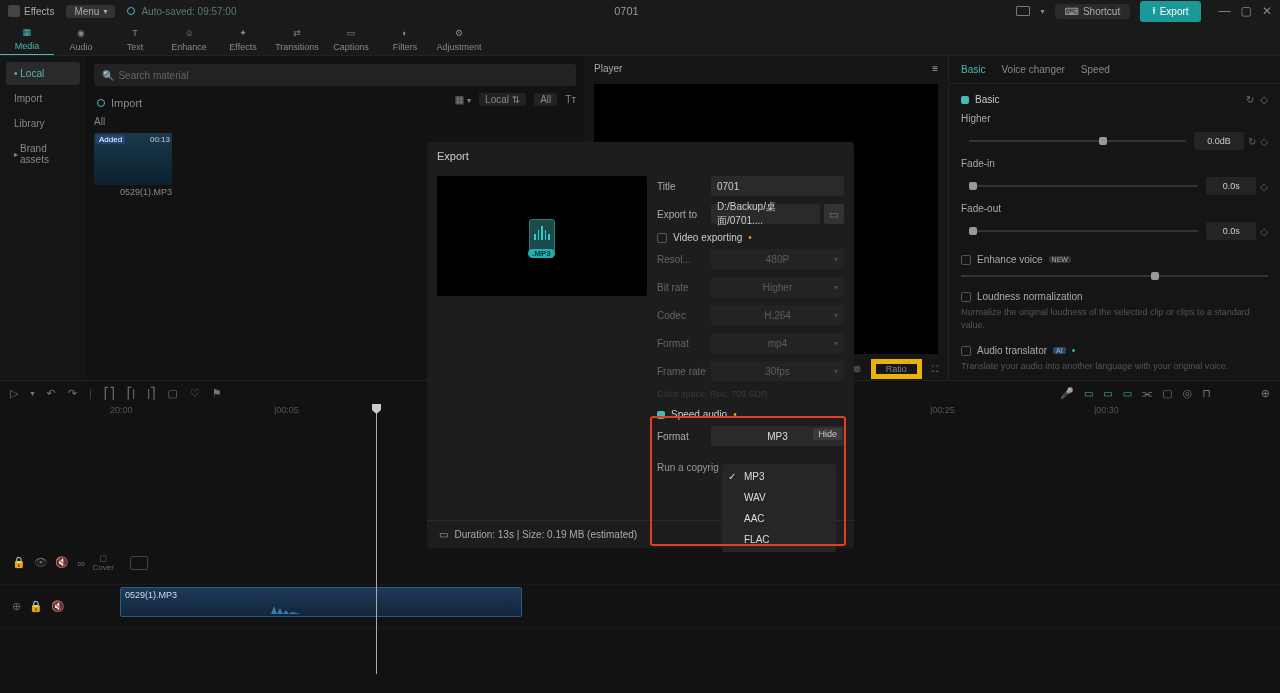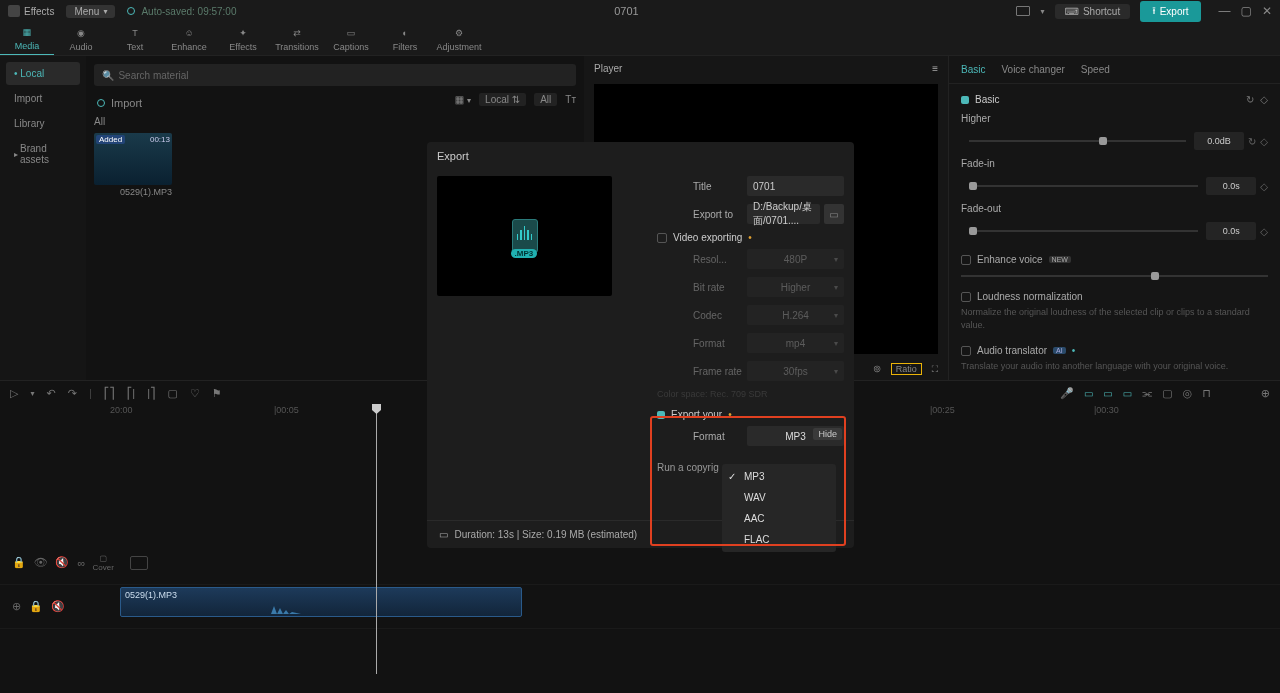--- a/index.html
+++ b/index.html
@@ -47,21 +47,21 @@
 .thumb-img { width: 78px; height: 52px; background: linear-gradient(180deg, #1a3a4a, #0a2030); border-radius: 2px; position: relative; }
 .thumb-badge { position: absolute; top: 2px; left: 2px; background: #247; color: #fff; font-size: 8px; padding: 0 3px; border-radius: 2px;}
 .thumb-dur { position: absolute; top: 2px; right: 2px; color: #cce; font-size: 8px; }
 .thumb-name { font-size: 9px; color: #888; margin-top: 2px; }
 
 
 .player { width: 364px; background: #161616; display: flex; flex-direction: column; }
 .player-hdr { height: 24px; display: flex; align-items: center; justify-content: space-between; padding: 0 10px; font-size: 10px; color: #aaa;}
 .player-canvas { flex: 1; margin: 4px 10px; background: #000; }
 .player-ctrls { height: 22px; display: flex; justify-content: flex-end; align-items: center; gap: 10px; padding: 0 10px; font-size: 9px;}
-.ratio-box { border: 1px solid #eab308; padding: 0 4px; font-size: 9px;}
+.ratio-box { border: 5px solid #eab308; padding: 0 10px; font-size: 9px;}
 
 
 .inspector { width: 332px; background: #151515; border-left: 1px solid #222; padding: 0; font-size: 10px; }
 .insp-tabs { display: flex; gap: 16px; padding: 8px 12px; border-bottom: 1px solid #222;}
 .insp-tab { color: #888; }
 .insp-tab.active { color: #4cb8b8; }
 .insp-body { padding: 10px 12px; }
 .insp-section { margin-bottom: 14px; }
 .insp-title { display: flex; align-items: center; gap: 6px; font-weight: 500; color: #ccc; margin-bottom: 8px;}
 .insp-title-dot { width: 8px; height: 8px; background: #4cb8b8; border-radius: 2px; }
@@ -93,26 +93,26 @@
 .cover-btn { width: 20px; display: flex; flex-direction: column; align-items: center; font-size: 8px;}
 .tl-clip { position: absolute; left: 120px; top: 166px; width: 402px; height: 30px; background: linear-gradient(180deg, #1d3a5a, #12253a); border: 1px solid #2a5a8a; border-radius: 2px;}
 .tl-clip-label { font-size: 9px; color: #cde; padding: 2px 4px;}
 .tl-clip-wave { position:absolute; bottom:2px; left:150px; width:30px; height:10px; }
 
 
 .modal { position: absolute; left: 427px; top: 142px; width: 427px; height: 406px; background: #1d1d1d; border-radius: 4px; display: flex; flex-direction: column; z-index: 100;}
 .modal-title { padding: 8px 10px; color: #ccc; font-size: 11px; font-weight: 500;}
 .modal-body { flex: 1; display: flex; padding: 6px 10px; gap: 10px;}
 .modal-preview { width: 210px; }
-.preview-box { width: 175px; height: 120px; background: #000; border-radius: 2px; display: flex; align-items: center; justify-content: center; position: relative;}
+.preview-box { width: 210px; height: 120px; background: #000; border-radius: 2px; display: flex; align-items: center; justify-content: center; position: relative;}
 .mp3-badge { width: 26px; height: 34px; background: #1a4a4a; border: 1px solid #2a7a7a; border-radius: 3px; position: relative;}
 .mp3-label-pill { position:absolute; bottom:-6px; left:-2px; background:#20b0b0; color:#033; font-size:8px; padding:0 4px; border-radius: 6px; font-weight:600;}
 .modal-form { flex: 1; font-size: 10px;}
 .form-row { display: flex; align-items: center; margin-bottom: 8px;}
-.form-label { width: 54px; color: #aaa; margin-left: 36px;}
+.form-label { width: 54px; color: #aaa;}
 .form-input { flex:1; height: 20px; background: #2a2a2a; color: #ccc; padding: 0 6px; border-radius: 2px; display: flex; align-items: center;}
 .form-browse { width: 20px; height: 20px; background: #333; margin-left: 4px; border-radius: 2px; display:flex; align-items:center; justify-content:center;}
 .section-hdr { display: flex; align-items: center; gap: 6px; margin: 6px 0; color: #ccc; font-weight: 500;}
 .select-box { flex:1; height:20px; background:#2a2a2a; color:#999; display:flex; align-items:center; justify-content:center; position:relative; border-radius:2px; font-size: 10px;}
 .select-chevron { position:absolute; right:6px; color:#777;}
 .disabled { opacity: 0.5;}
 .hide-tag { position:absolute; right:2px; top: 2px; background:#3a3a3a; color:#ccc; font-size:9px; padding: 1px 5px; border-radius:2px;}
 .modal-footer { height: 28px; display: flex; align-items: center; padding: 0 12px; color: #aaa; font-size: 10px; border-top: 1px solid #2a2a2a; gap:6px;}
 
 
@@ -468,21 +468,21 @@
           <span class="form-label">Frame rate</span>
           <div class="select-box">
             <span>30fps</span>
             <span class="select-chevron chev">▾</span>
           </div>
         </div>
       <div class="disabled" style="color:#555;font-size:9px;margin:4px 0 10px">Color space: Rec. 709 SDR</div>
 
       <div class="section-hdr">
         <span class="insp-title-dot"></span>
-        <span>Export your</span>
+        <span>Speed audio</span>
         <span style="color:#e0a030">•</span>
       </div>
       <div class="form-row">
         <span class="form-label">Format</span>
         <div class="select-box" style="color:#ddd;font-weight:500">
           <span>MP3</span>
           <span class="hide-tag">Hide</span>
         </div>
       </div>
       <div style="color:#999;margin-top:16px">Run a copyrig</div>

